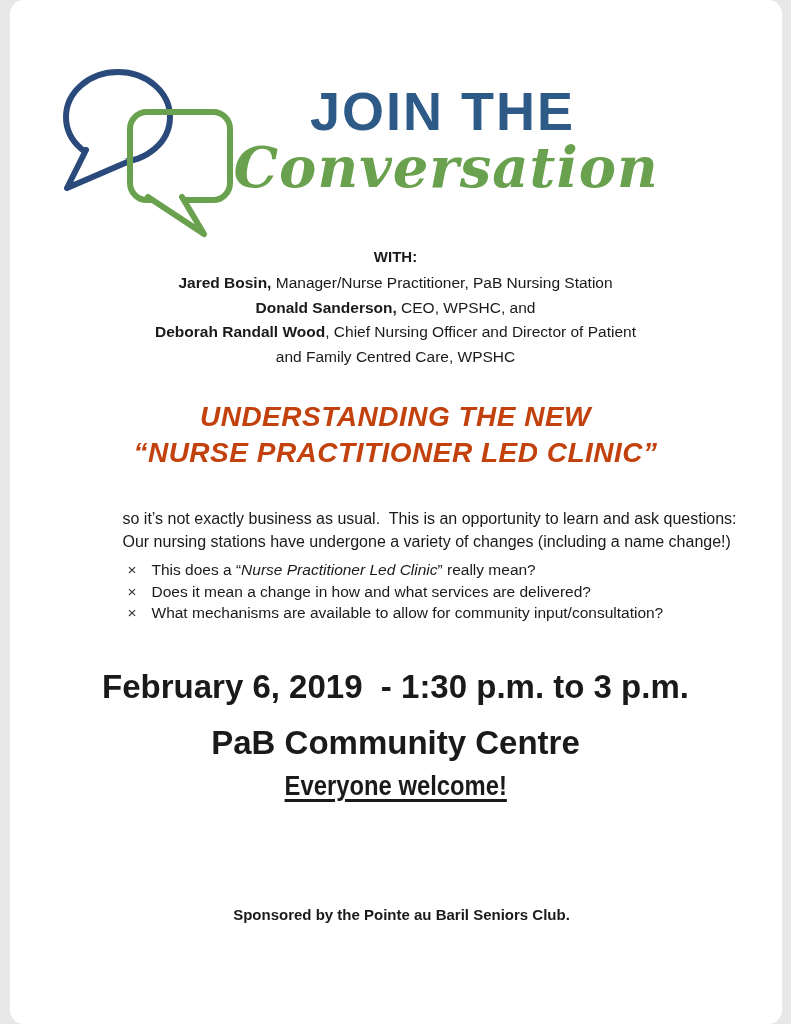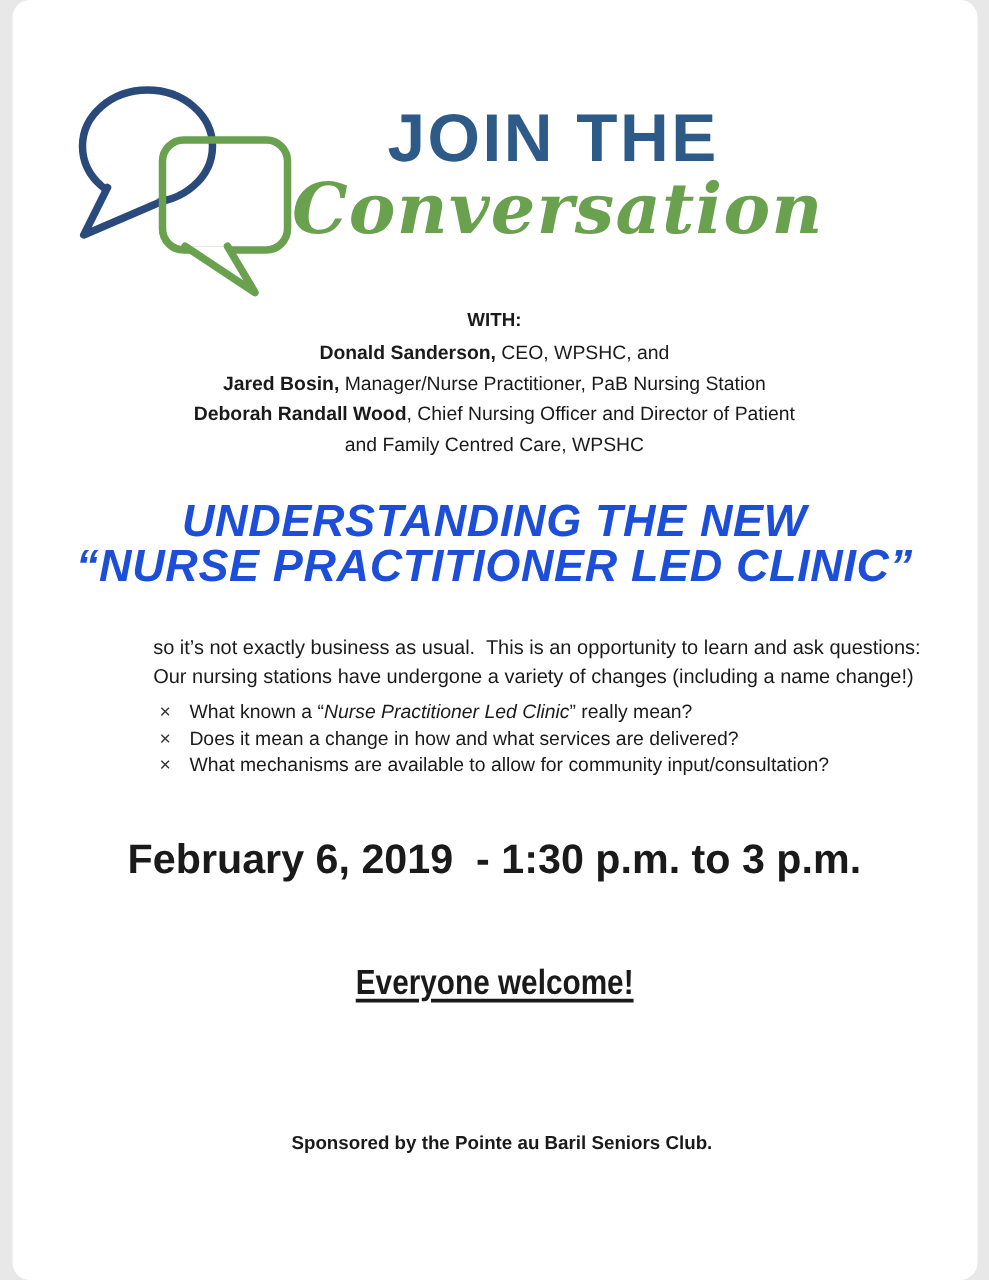--- a/index.html
+++ b/index.html
@@ -68,25 +68,25 @@
     line-height: 24.5px;
   }
   .speaker-name { font-weight: bold; }
 
   
   .heading {
     position: absolute;
     top: 399px;
     left: 0; right: 0;
     text-align: center;
-    font-size: 36px;
+    font-size: 28px;
     font-weight: bold;
     font-style: italic;
     line-height: 36px;
-    color: #1d4ed8;
+    color: #c2410c;
     letter-spacing: 0.5px;
   }
   .subheading {
     position: absolute;
     top: 474px;
     left: 0; right: 0;
     text-align: center;
     font-size: 15px;
     font-weight: bold;
     color: #1a1a1a;
@@ -184,50 +184,51 @@
   </svg>
 
   <div class="logo-text">
     <div class="logo-title">JOIN THE</div>
     <div class="logo-subtitle">Conversation</div>
   </div>
 
   <div class="with-label">WITH:</div>
 
   <div class="speakers">
+    <div><span class="speaker-name">Jared Bosin,</span><span> Manager/Nurse Practitioner, PaB Nursing Station</span></div>
     <div><span class="speaker-name">Donald Sanderson,</span><span> CEO, WPSHC, and</span></div>
-    <div><span class="speaker-name">Jared Bosin,</span><span> Manager/Nurse Practitioner, PaB Nursing Station</span></div>
     <div><span class="speaker-name">Deborah Randall Wood</span><span>, Chief Nursing Officer and Director of Patient</span><br><span>and Family Centred Care, WPSHC</span></div>
   </div>
 
   <div class="heading">
     <div>UNDERSTANDING THE NEW</div>
     <div>“NURSE PRACTITIONER LED CLINIC”</div>
   </div>
 
   <div class="paragraph">
     <span>so it’s not exactly business as usual.  This is an opportunity to learn and ask questions:</span>
     <span>Our nursing stations have undergone a variety of changes (including a name change!)</span>
   </div>
 
   <div class="bullets">
     <div class="bullet-row">
       <span class="bullet-marker">×</span>
-      <span><span>What known a “</span><span class="bullet-italic">Nurse Practitioner Led Clinic</span><span>” really mean?</span></span>
+      <span><span>This does a “</span><span class="bullet-italic">Nurse Practitioner Led Clinic</span><span>” really mean?</span></span>
     </div>
     <div class="bullet-row">
       <span class="bullet-marker">×</span>
       <span><span>Does it mean a change in how and what services are delivered?</span></span>
     </div>
     <div class="bullet-row">
       <span class="bullet-marker">×</span>
       <span><span>What mechanisms are available to allow for community input/consultation?</span></span>
     </div>
   </div>
 
   <div class="event-datetime">February 6, 2019  - 1:30 p.m. to 3 p.m.</div>
+  <div class="event-location">PaB Community Centre</div>
   <div class="event-welcome">
     <span>Everyone welcome!</span>
   </div>
 
   <div class="sponsor">Sponsored by the Pointe au Baril Seniors Club.</div>
 
 </div>
 
 </body></html>

